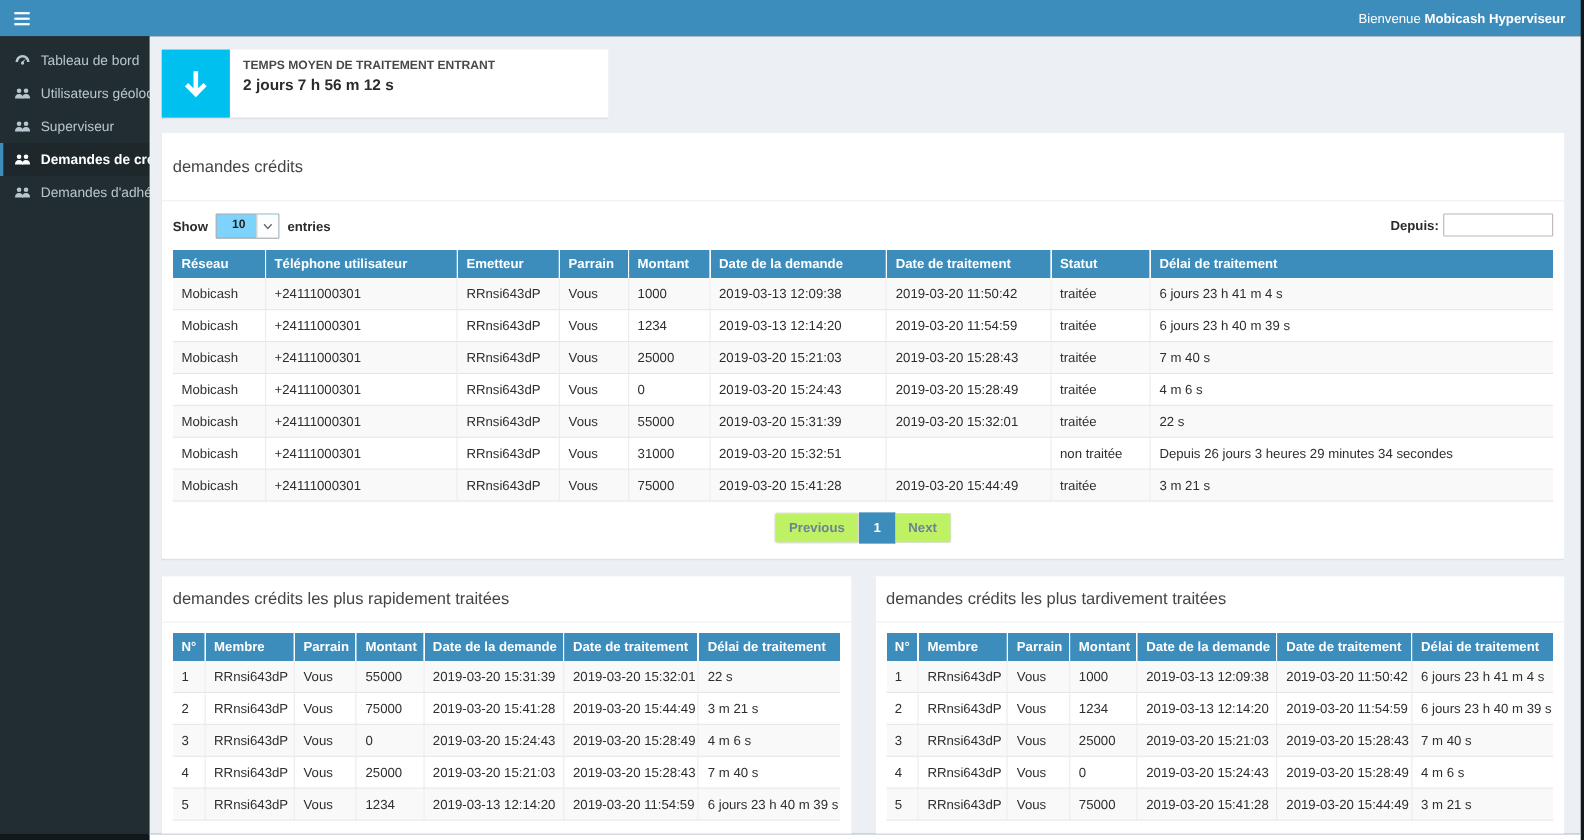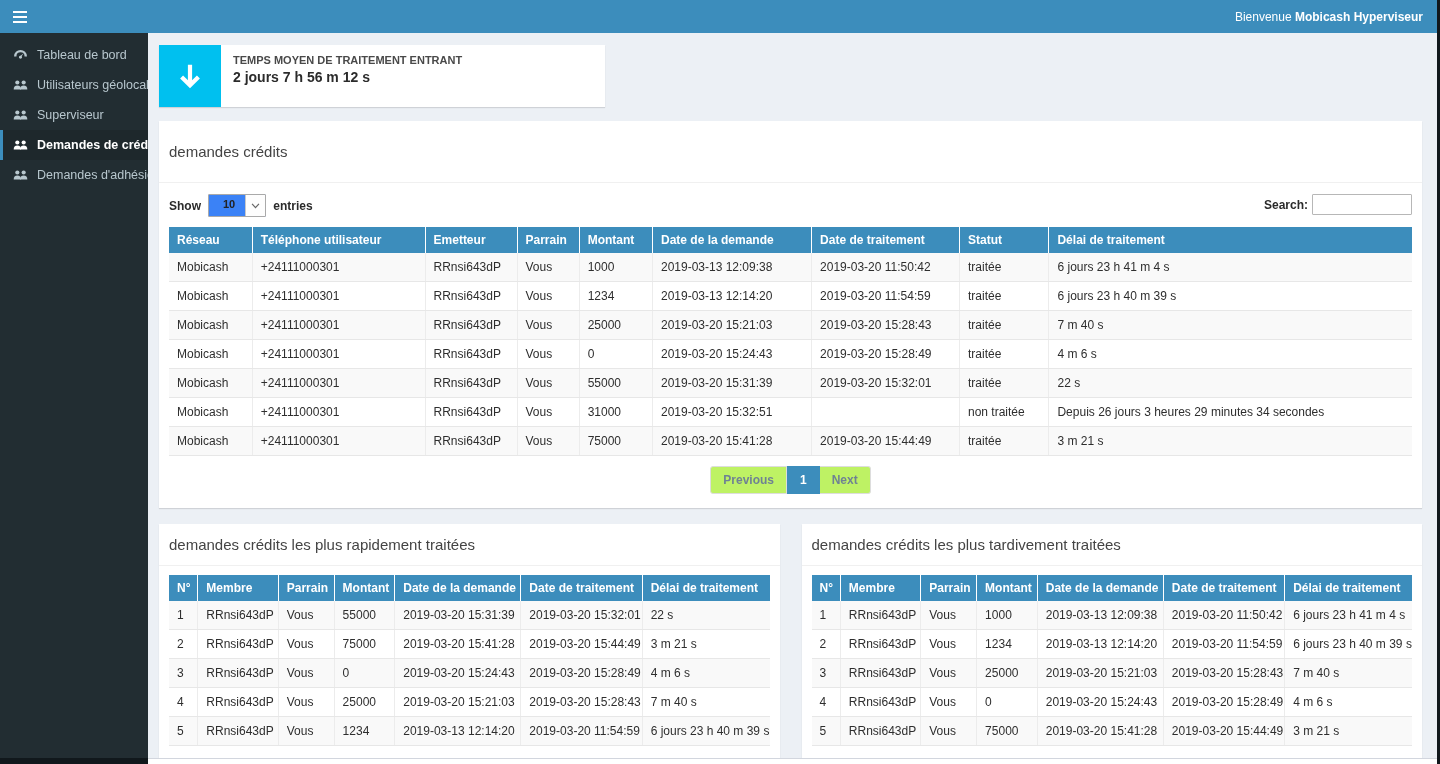--- a/index.html
+++ b/index.html
@@ -20,51 +20,51 @@
   .brand { font-size:16px; letter-spacing:.2px; white-space:nowrap; }
   .brand b { font-weight:bold; }
   .navbar { flex:1; background:#3c8dbc; display:flex; align-items:center; justify-content:space-between; }
   .hamburger { height:100%; padding:0 13px; display:flex; flex-direction:column; justify-content:center; gap:3px; cursor:pointer; }
   .hamburger span { display:block; width:14px; height:2px; background:#fff; }
   .welcome { color:#fff; font-size:12px; padding-right:14px; }
   .welcome b { font-weight:bold; }
 
   
   .body-row { flex:1; display:flex; min-height:0; }
-  .sidebar { width:148px; background:#222d32; flex-shrink:0; }
+  .sidebar { width:136px; background:#222d32; flex-shrink:0; }
   .sidebar ul { list-style:none; margin:7px 0 0 0; padding:0; }
   .sidebar li {
     display:flex; align-items:center; gap:8px; padding:8px 6px 8px 9px;
     font-size:12.5px; color:#b8c7ce; border-left:3px solid transparent; cursor:pointer; white-space:nowrap;
   }
   .sidebar li.active { background:#1e282c; color:#fff; border-left-color:#3c8dbc; font-weight:bold; }
   .sidebar .micon { width:17px; display:inline-flex; justify-content:center; flex-shrink:0; }
   .sidebar svg { display:block; }
 
   .content { flex:1; background:#ecf0f5; display:flex; flex-direction:column; min-width:0; }
   .content-inner { flex:1; padding:12px 15px 0 11px; }
 
   
-  .info-box { width:446px; height:62px; background:#fff; box-shadow:0 1px 1px rgba(0,0,0,.12); display:flex; margin-bottom:14px; }
+  .info-box { width:406px; height:62px; background:#fff; box-shadow:0 1px 1px rgba(0,0,0,.12); display:flex; margin-bottom:14px; }
   .info-icon { width:62px; background:#00c0ef; display:flex; align-items:center; justify-content:center; flex-shrink:0; }
   .info-text { padding:9px 10px 0 12px; overflow:hidden; }
   .info-title { font-size:11px; font-weight:bold; color:#494949; white-space:nowrap; }
   .info-value { font-size:14px; font-weight:bold; color:#2b2b2b; margin-top:3px; }
 
   
   .box { background:#fff; box-shadow:0 1px 1px rgba(0,0,0,.12); margin-bottom:16px; }
   .box-header { padding:22px 10px; border-bottom:1px solid #f0f0f0; }
   .box-header h3 { margin:0; font-size:15px; font-weight:400; color:#444; }
   .box-body { padding:9px 10px 12px; }
   .half .box-header { padding:12px 10px; }
 
   
   .table-controls { display:flex; justify-content:space-between; align-items:flex-start; margin:2px 0 10px; font-size:12px; color:#2b2b2b; }
   .length { display:flex; align-items:center; gap:7px; font-weight:bold; }
-  .select-box { display:inline-flex; align-items:stretch; border:1px solid #a9a9a9; border-radius:1px; background:#3b82f6; height:23px; cursor:pointer; }
+  .select-box { display:inline-flex; align-items:stretch; border:1px solid #a9a9a9; border-radius:1px; background:#7dd3fc; height:23px; cursor:pointer; }
   .select-box .val { padding:3px 10px 0 14px; font-size:11px; font-weight:bold; color:#222; }
   .select-box .chev { width:20px; display:flex; align-items:center; justify-content:center; color:#555; border-left:1px solid #c8c8c8; background:#fdfdfd; }
   .search { display:flex; align-items:center; gap:4px; font-weight:bold; }
   .search input { width:100px; height:21px; border:1px solid #b7b7b7; border-radius:1px; padding:1px 5px; font-size:12px; font-family:inherit; }
 
   
   table.data { width:100%; border-collapse:collapse; font-size:12px; color:#2e2e2e; table-layout:fixed; }
   table.data th {
     background:#3c8dbc; color:#fff; text-align:left; font-weight:bold;
     padding:6px 8px; border-right:1px solid rgba(255,255,255,.55); white-space:nowrap; overflow:hidden; cursor:pointer;
@@ -199,21 +199,21 @@
                   <span class="val">10</span>
                   <span class="chev">
                     <svg width="9" height="6" viewBox="0 0 10 7">
                         <path d="M1 1 L5 5.5 L9 1" stroke="#666" stroke-width="1.4" fill="none"></path>
                       </svg>
                   </span>
                 </span>
                 <span>entries</span>
               </div>
               <div class="search">
-                <span>Search:</span>
+                <span>Depuis:</span>
                 <input type="text" value="" style="">
               </div>
             </div>
 
             <table class="data">
               <colgroup>
                 <col style="width:6.7%">
                   <col style="width:13.9%">
                   <col style="width:7.4%">
                 <col style="width:5.0%">

